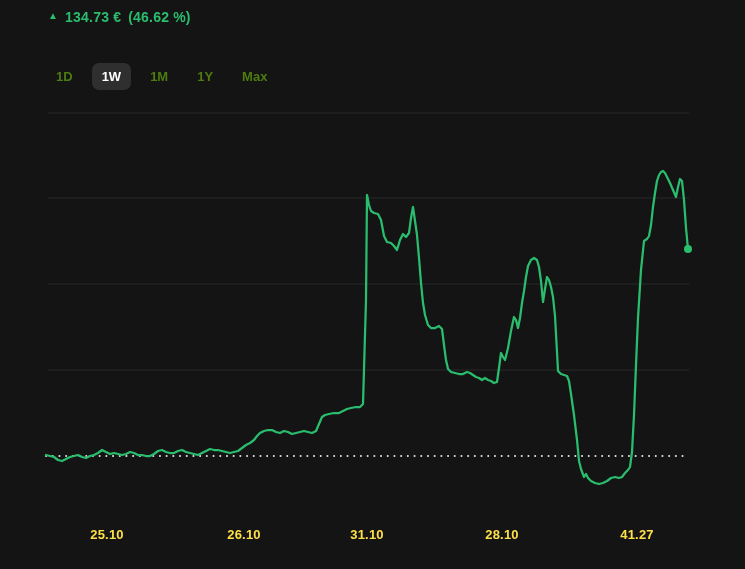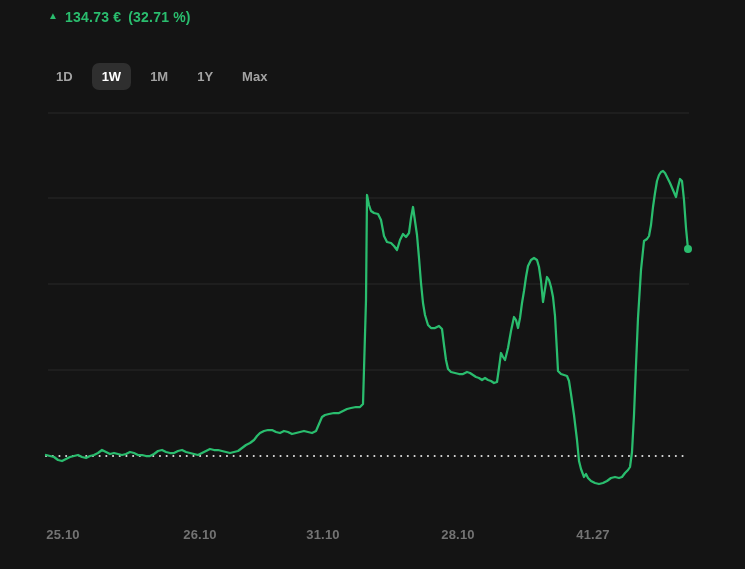--- a/index.html
+++ b/index.html
@@ -16,39 +16,39 @@
     color:#2abd6e;font-weight:bold;font-size:14px;
     letter-spacing:.2px;
   }
   .price-header .arrow{font-size:10px;line-height:1;transform:translateY(-1px);}
   .tabs{
     position:absolute;left:46px;top:63px;
     display:flex;align-items:center;
   }
   .tab{
     padding:6px 10px;margin-right:9px;
-    font-size:13px;font-weight:bold;color:#a3a3a3;
+    font-size:13px;font-weight:bold;color:#4d7c0f;
     border-radius:7px;cursor:pointer;user-select:none;
   }
   .tab.selected{background:#2f2f2f;color:#ffffff;}
   .chart-area{position:absolute;left:0;top:0;width:745px;height:569px;}
   .chart-area svg{display:block;width:745px;height:569px;}
   .x-axis{position:absolute;left:0;top:527px;width:745px;height:18px;}
   .x-axis span{
     position:absolute;transform:translateX(-50%);
-    font-size:13px;font-weight:bold;color:#737373;letter-spacing:.2px;
+    font-size:13px;font-weight:bold;color:#fde047;letter-spacing:.2px;margin-left:44px;
   }
 </style>
 </head>
 <body>
 
 <div class="price-header">
   <span class="arrow">▲</span>
   <span>134.73 €</span>
-  <span>(32.71 %)</span>
+  <span>(46.62 %)</span>
 </div>
 
 <div class="tabs">
   <div class="tab">1D</div>
   <div class="tab selected">1W</div>
   <div class="tab">1M</div>
   <div class="tab">1Y</div>
   <div class="tab">Max</div>
 </div>
 

